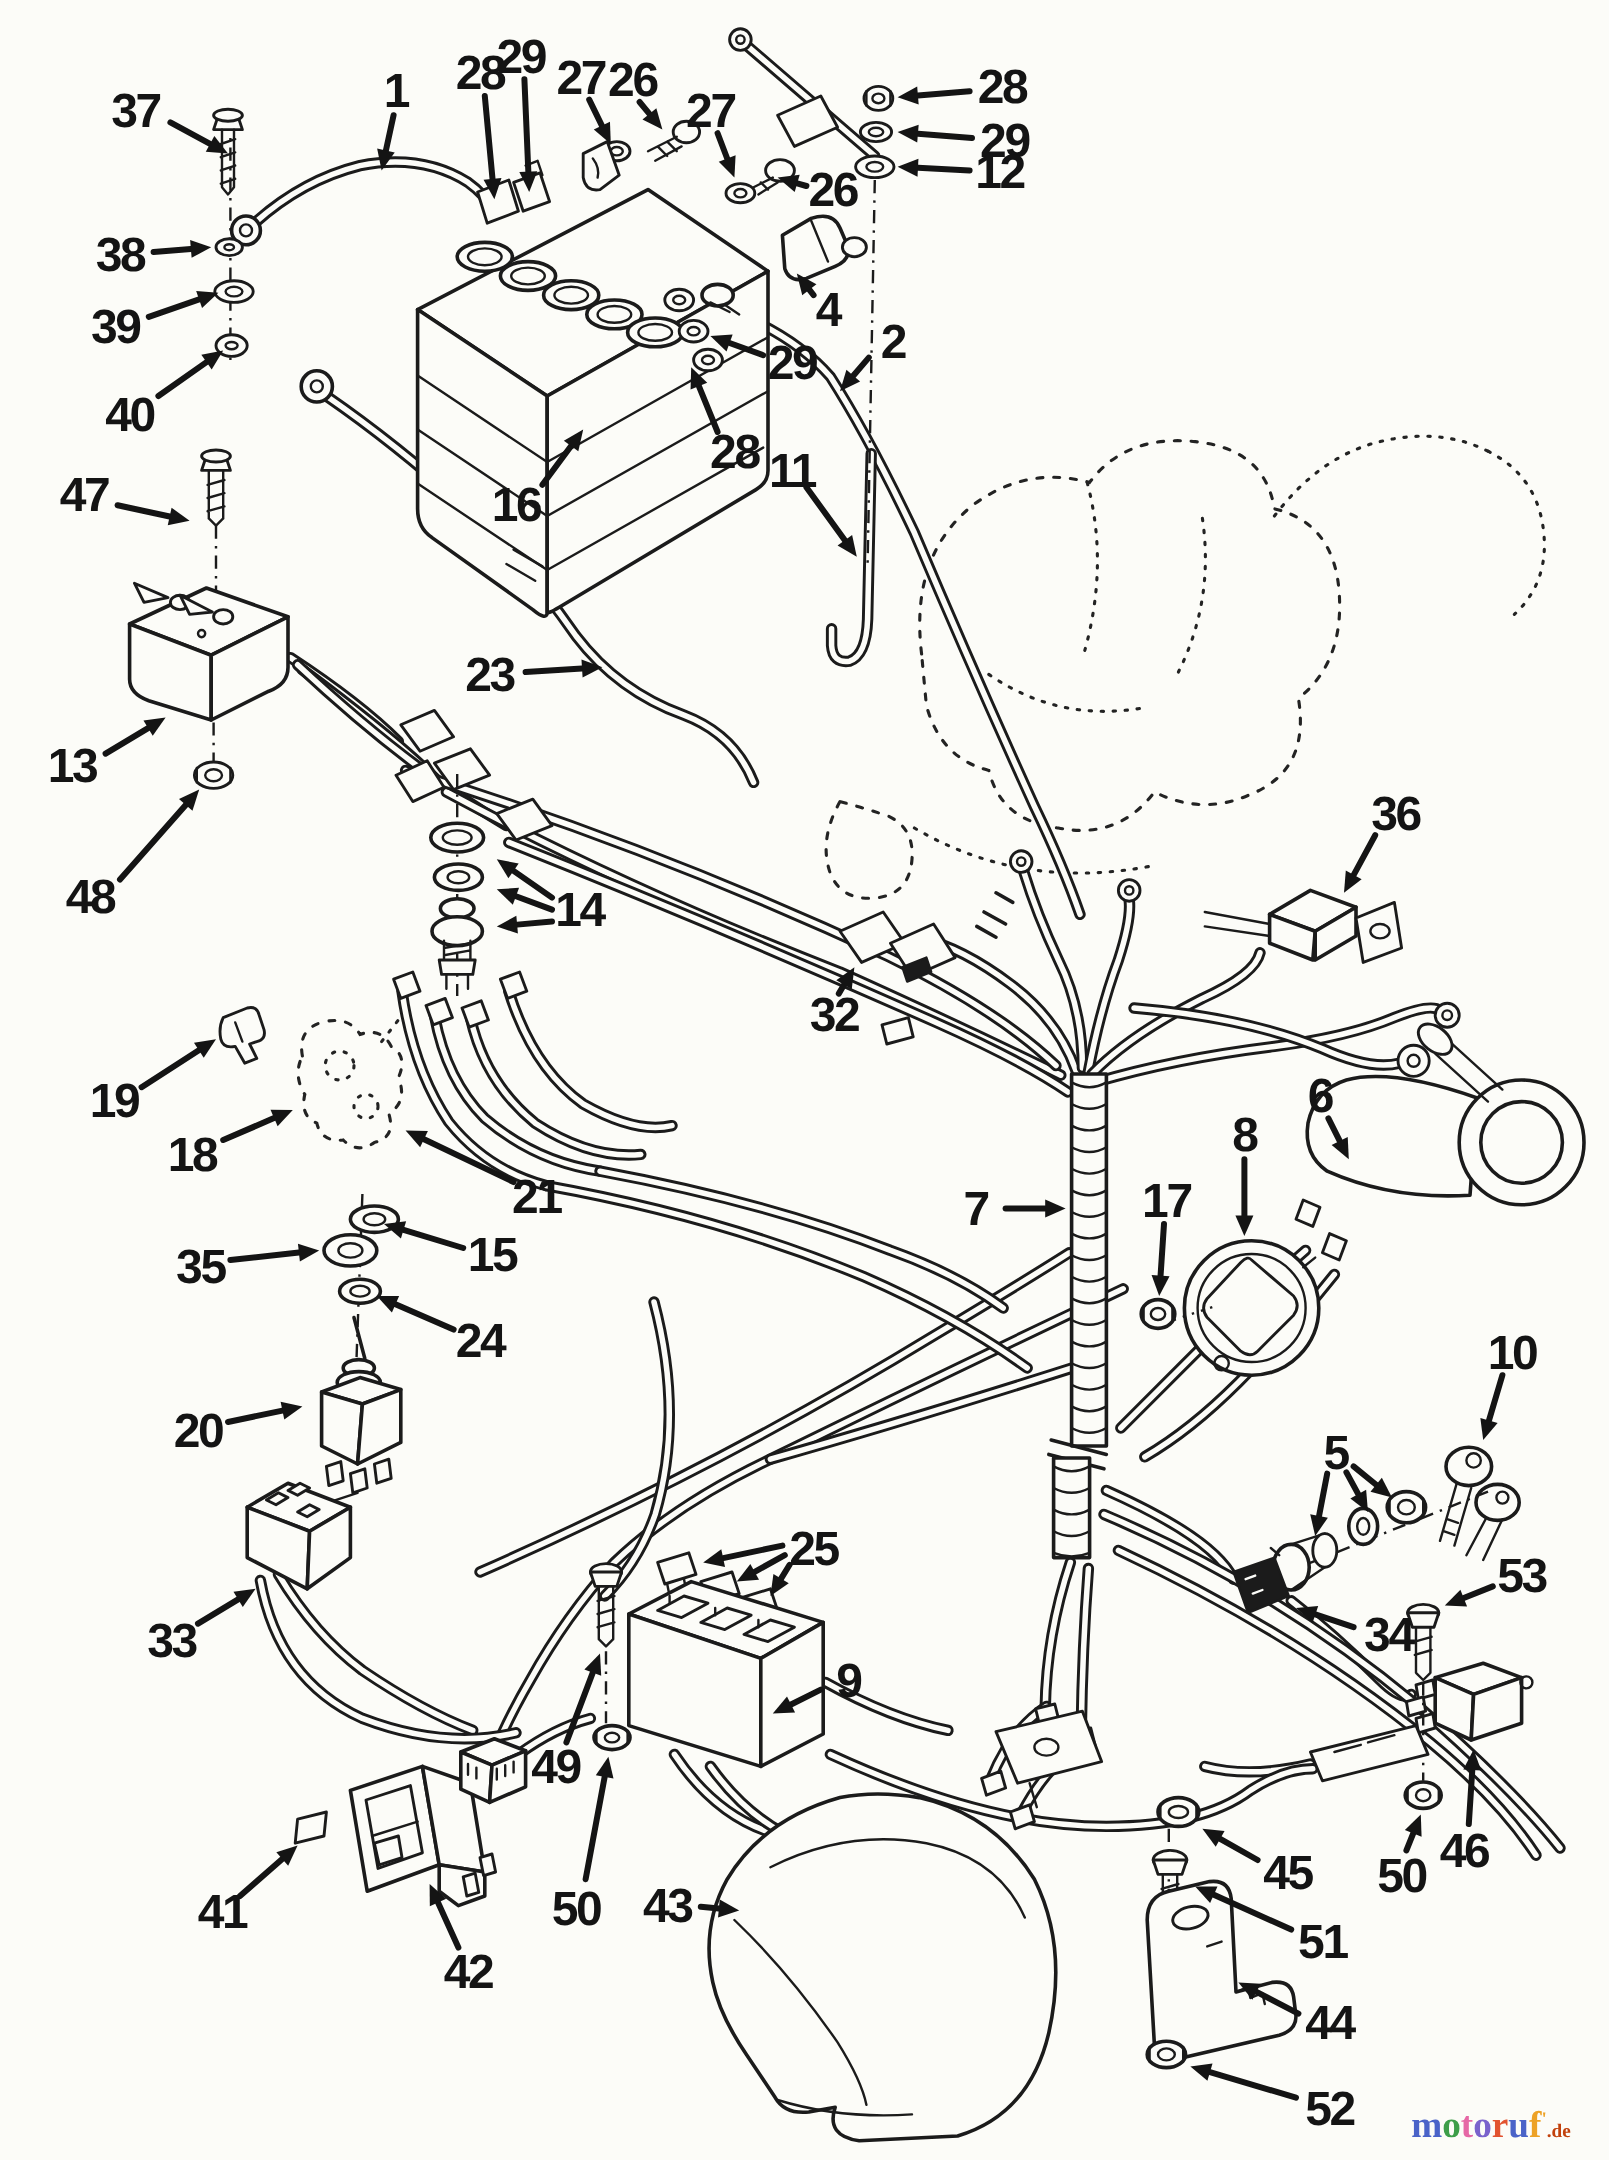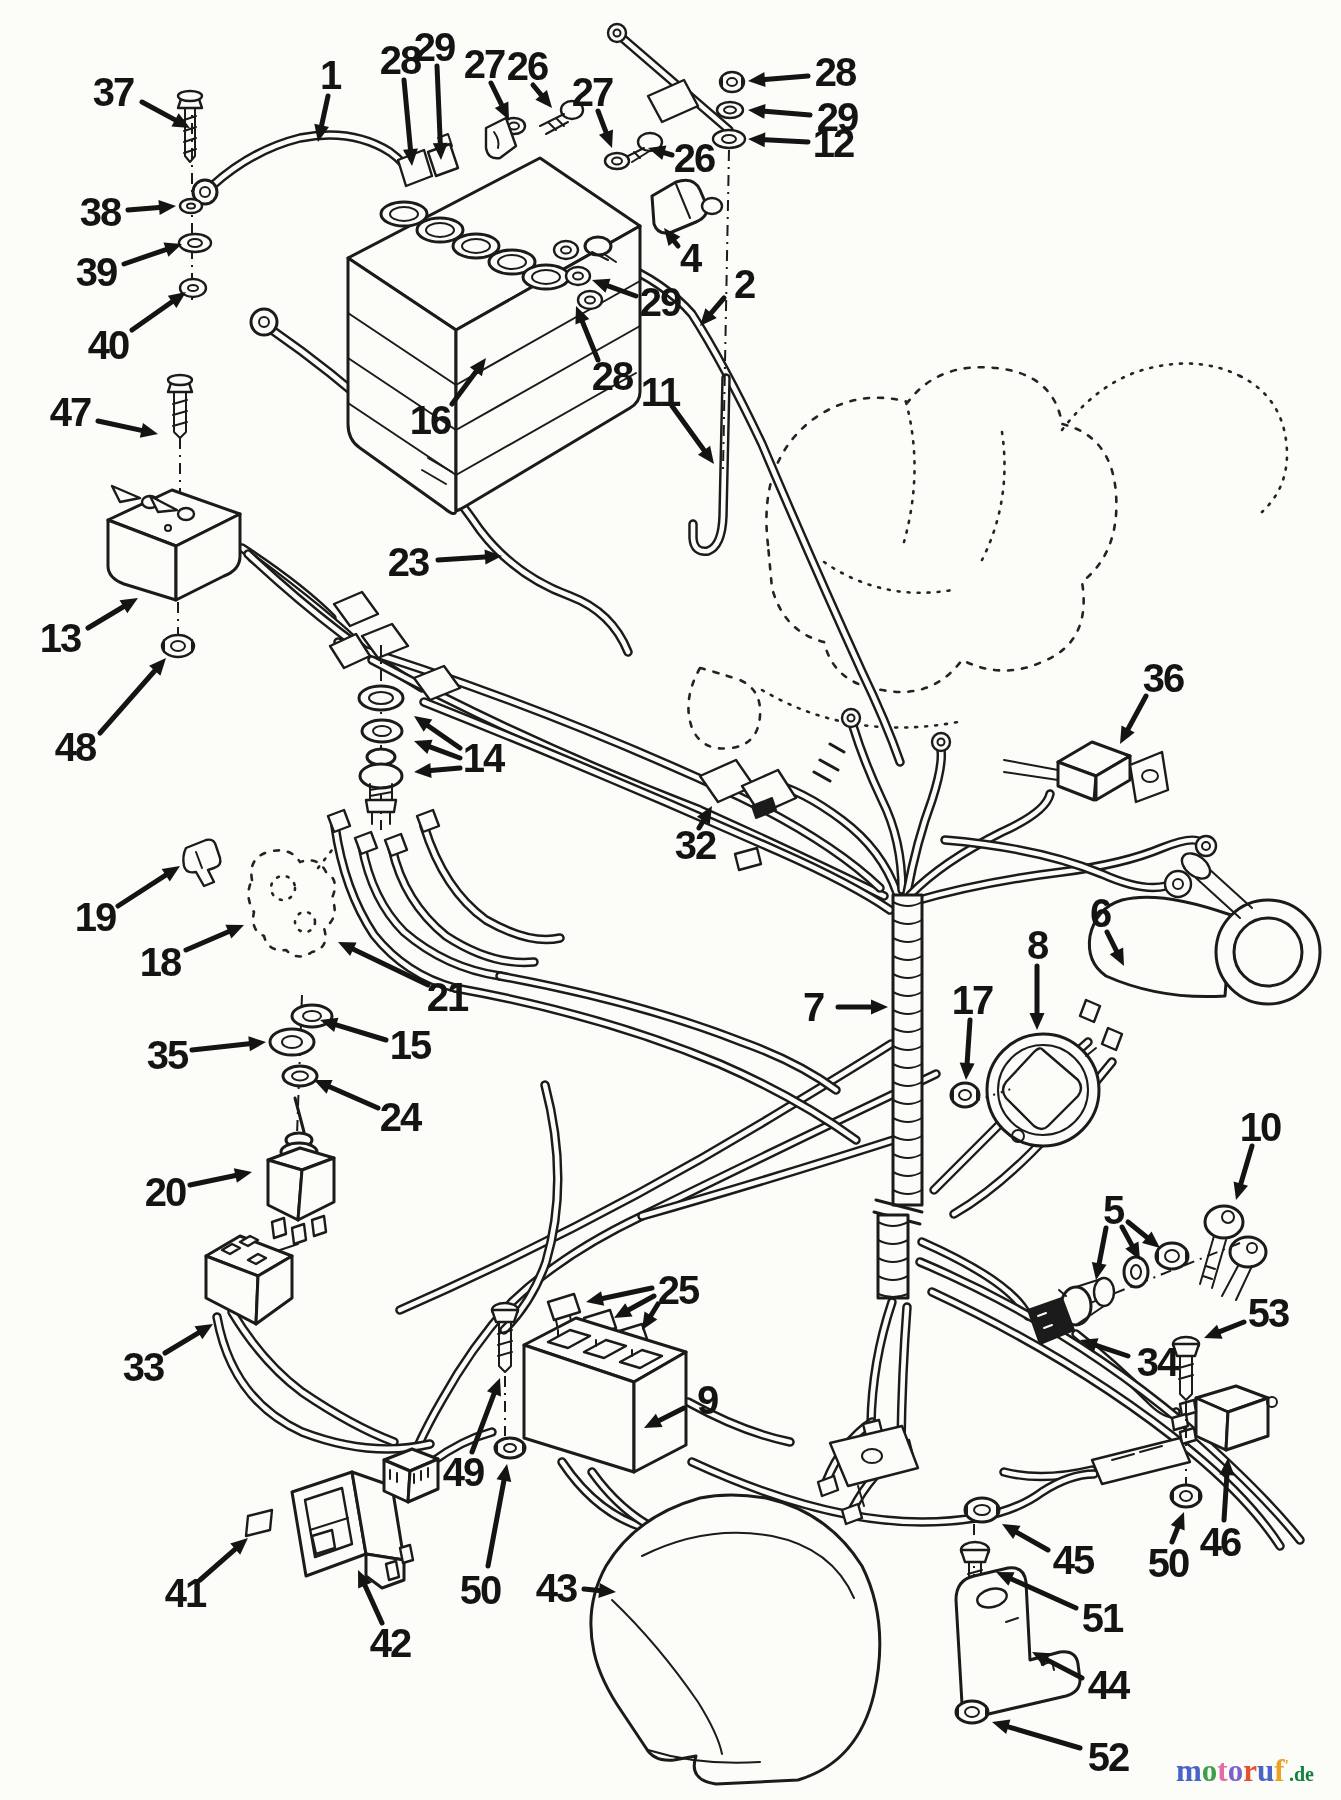--- a/index.html
+++ b/index.html
@@ -15,21 +15,21 @@
   .ci  {stroke:#fcfcf8;stroke-width:4.6;fill:none;stroke-linecap:round}
   .dash{stroke:#1b1b1b;stroke-width:2;fill:none;stroke-dasharray:11 6 2 6}
   .dot {stroke:#1b1b1b;stroke-width:2;fill:none;stroke-dasharray:2 6}
   .ghost {stroke:#232323;stroke-width:2.6;fill:none;stroke-dasharray:5 9;stroke-linecap:round}
   .ghostd{stroke:#232323;stroke-width:2.6;fill:none;stroke-dasharray:2 8;stroke-linecap:round}
   .aline{stroke:#141414;stroke-width:5;stroke-linecap:round}
   .ahead{fill:#141414;stroke:none}
   .clabel{font:700 40px "Liberation Sans",sans-serif;fill:#141414;text-anchor:middle;letter-spacing:-2px}
   #wm{position:absolute;left:1176px;top:1753px;white-space:nowrap;
       font:700 31px "Liberation Serif",serif;letter-spacing:0}
-  #wm .de{font-size:20px;color:#15803d}
+  #wm .de{font-size:16px;color:#c2410c}
   #wm .tick{font-size:16px;vertical-align:10px}
 </style>
 </head>
 <body>
 
 <div id="stage">
 <svg width="1341" height="1800" viewBox="0 0 1341 1800">
   <defs>
     <path id="cb1" d="M212,186 Q252,150 300,138 Q352,128 390,152 Q404,162 412,176"></path>
     <path id="cb2" d="M616,262 Q664,282 692,314 Q724,364 762,444 Q812,562 862,672 Q886,722 900,762"></path>

